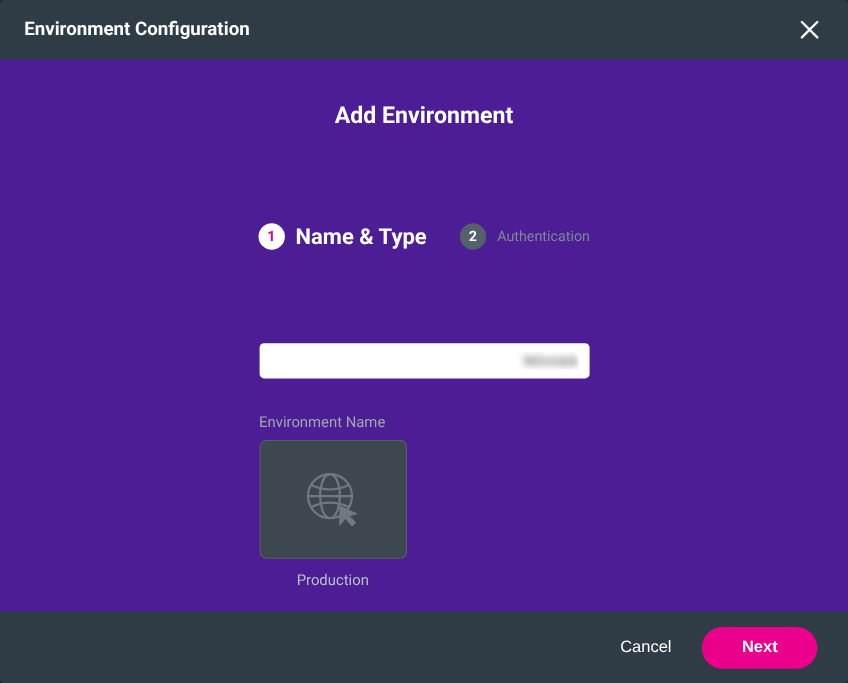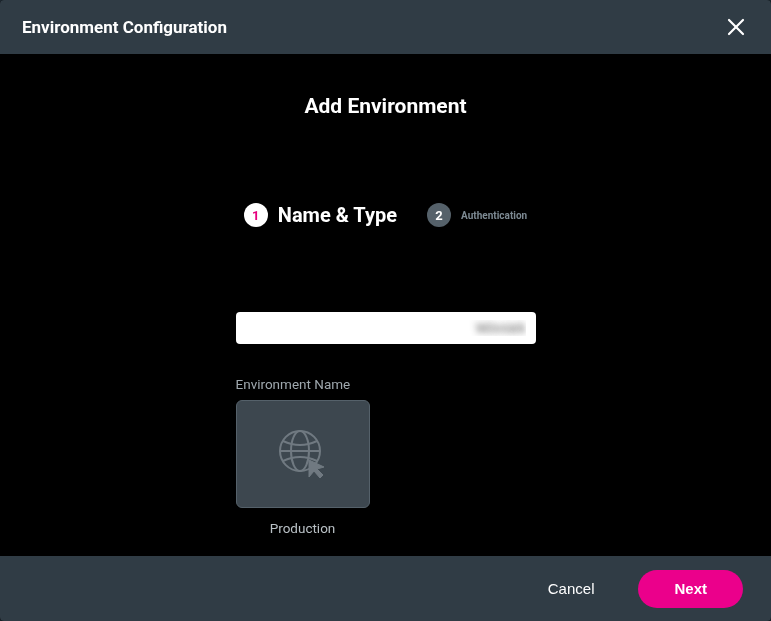--- a/index.html
+++ b/index.html
@@ -6,21 +6,21 @@
   html, body {
     width: 771px;
     height: 621px;
     font-family: -apple-system, BlinkMacSystemFont, "Segoe UI", Roboto, "Helvetica Neue", Arial, sans-serif;
     background: #1e2a33;
     overflow: hidden;
   }
   .modal {
     width: 771px;
     height: 621px;
-    background: #000000;
+    background: #4c1d95;
     border-radius: 4px;
     display: flex;
     flex-direction: column;
     box-shadow: 0 8px 30px rgba(0,0,0,0.5);
     overflow: hidden;
   }
   .modal-header {
     background: #303c45;
     height: 54px;
     padding: 0 20px 0 22px;
@@ -87,22 +87,22 @@
     color: #ffffff;
     font-weight: 700;
     font-size: 20px;
   }
   .step.inactive .circle {
     background: #55616a;
     color: #ffffff;
   }
   .step.inactive .label {
     color: #7d8a93;
-    font-weight: 700;
-    font-size: 10px;
+    font-weight: 400;
+    font-size: 13px;
   }
 
   .form-area {
     width: 300px;
   }
   .field-label {
     color: #9fa8ae;
     font-size: 13.5px;
     margin-bottom: 8px;
     display: block;
@@ -144,21 +144,21 @@
     width: 134px;
   }
 
   .modal-footer {
     height: 65px;
     background: #303c45;
     display: flex;
     align-items: center;
     justify-content: flex-end;
     padding: 16px 28px;
-    gap: 44px;
+    gap: 28px;
   }
   .cancel-btn {
     background: transparent;
     border: none;
     color: #ffffff;
     font-size: 15px;
     font-weight: 500;
     cursor: pointer;
   }
   .next-btn {

